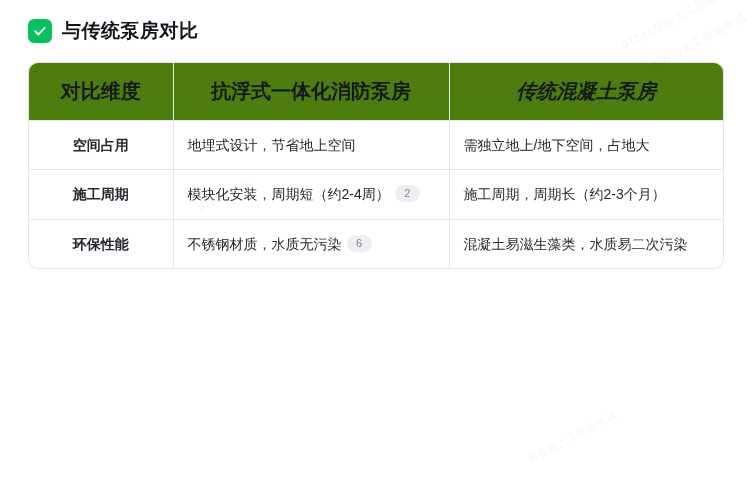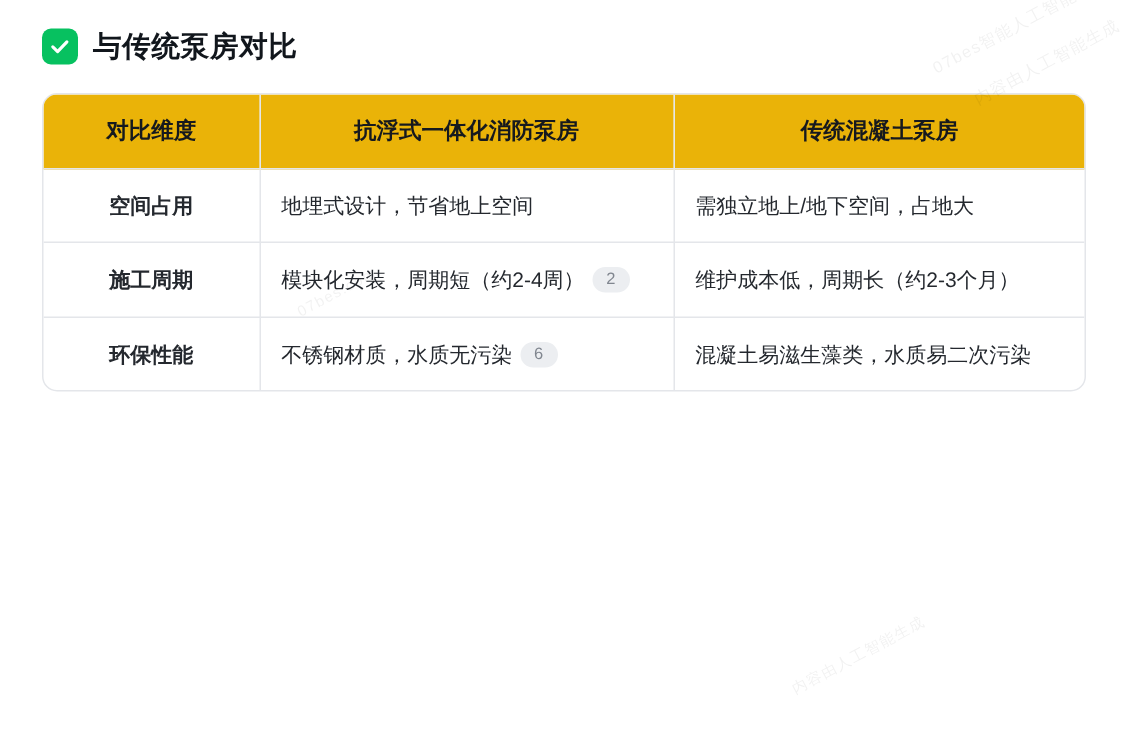--- a/index.html
+++ b/index.html
@@ -64,30 +64,30 @@
     border-radius: 10px;
     overflow: hidden;
     background: #fff;
   }
   table.compare {
     border-collapse: collapse;
     width: 100%;
     table-layout: fixed;
   }
   table.compare th {
-    background: #eab308;
-    font-size: 15px;
+    background: #4d7c0f;
+    font-size: 20px;
     font-weight: bold;
     color: #16191e;
     padding: 15px 8px;
     text-align: center;
     border-right: 1px solid #e4e6ea;
     border-bottom: 1px solid #e4e6ea;
   }
-  table.compare th:last-child { border-right: none; }
+  table.compare th:last-child { border-right: none; font-style: italic; }
 
   table.compare td {
     font-size: 14px;
     color: #24282e;
     padding: 13px 14px;
     vertical-align: top;
     border-right: 1px solid #e4e6ea;
     border-bottom: 1px solid #e4e6ea;
     line-height: 1.6;
   }
@@ -161,21 +161,21 @@
         <td>
           <span class="cell-text">地埋式设计，节省地上空间</span>
         </td>
         <td>需独立地上/地下空间，占地大</td>
       </tr>
       <tr>
         <td class="dim">施工周期</td>
         <td>
           <span class="cell-text">模块化安装，周期短（约2-4周）</span><span class="ref">2</span>
         </td>
-        <td>维护成本低，周期长（约2-3个月）</td>
+        <td>施工周期，周期长（约2-3个月）</td>
       </tr>
       <tr>
         <td class="dim">环保性能</td>
         <td>
           <span class="cell-text">不锈钢材质，水质无污染</span><span class="ref">6</span>
         </td>
         <td>混凝土易滋生藻类，水质易二次污染</td>
       </tr>
     </tbody>
   </table>

